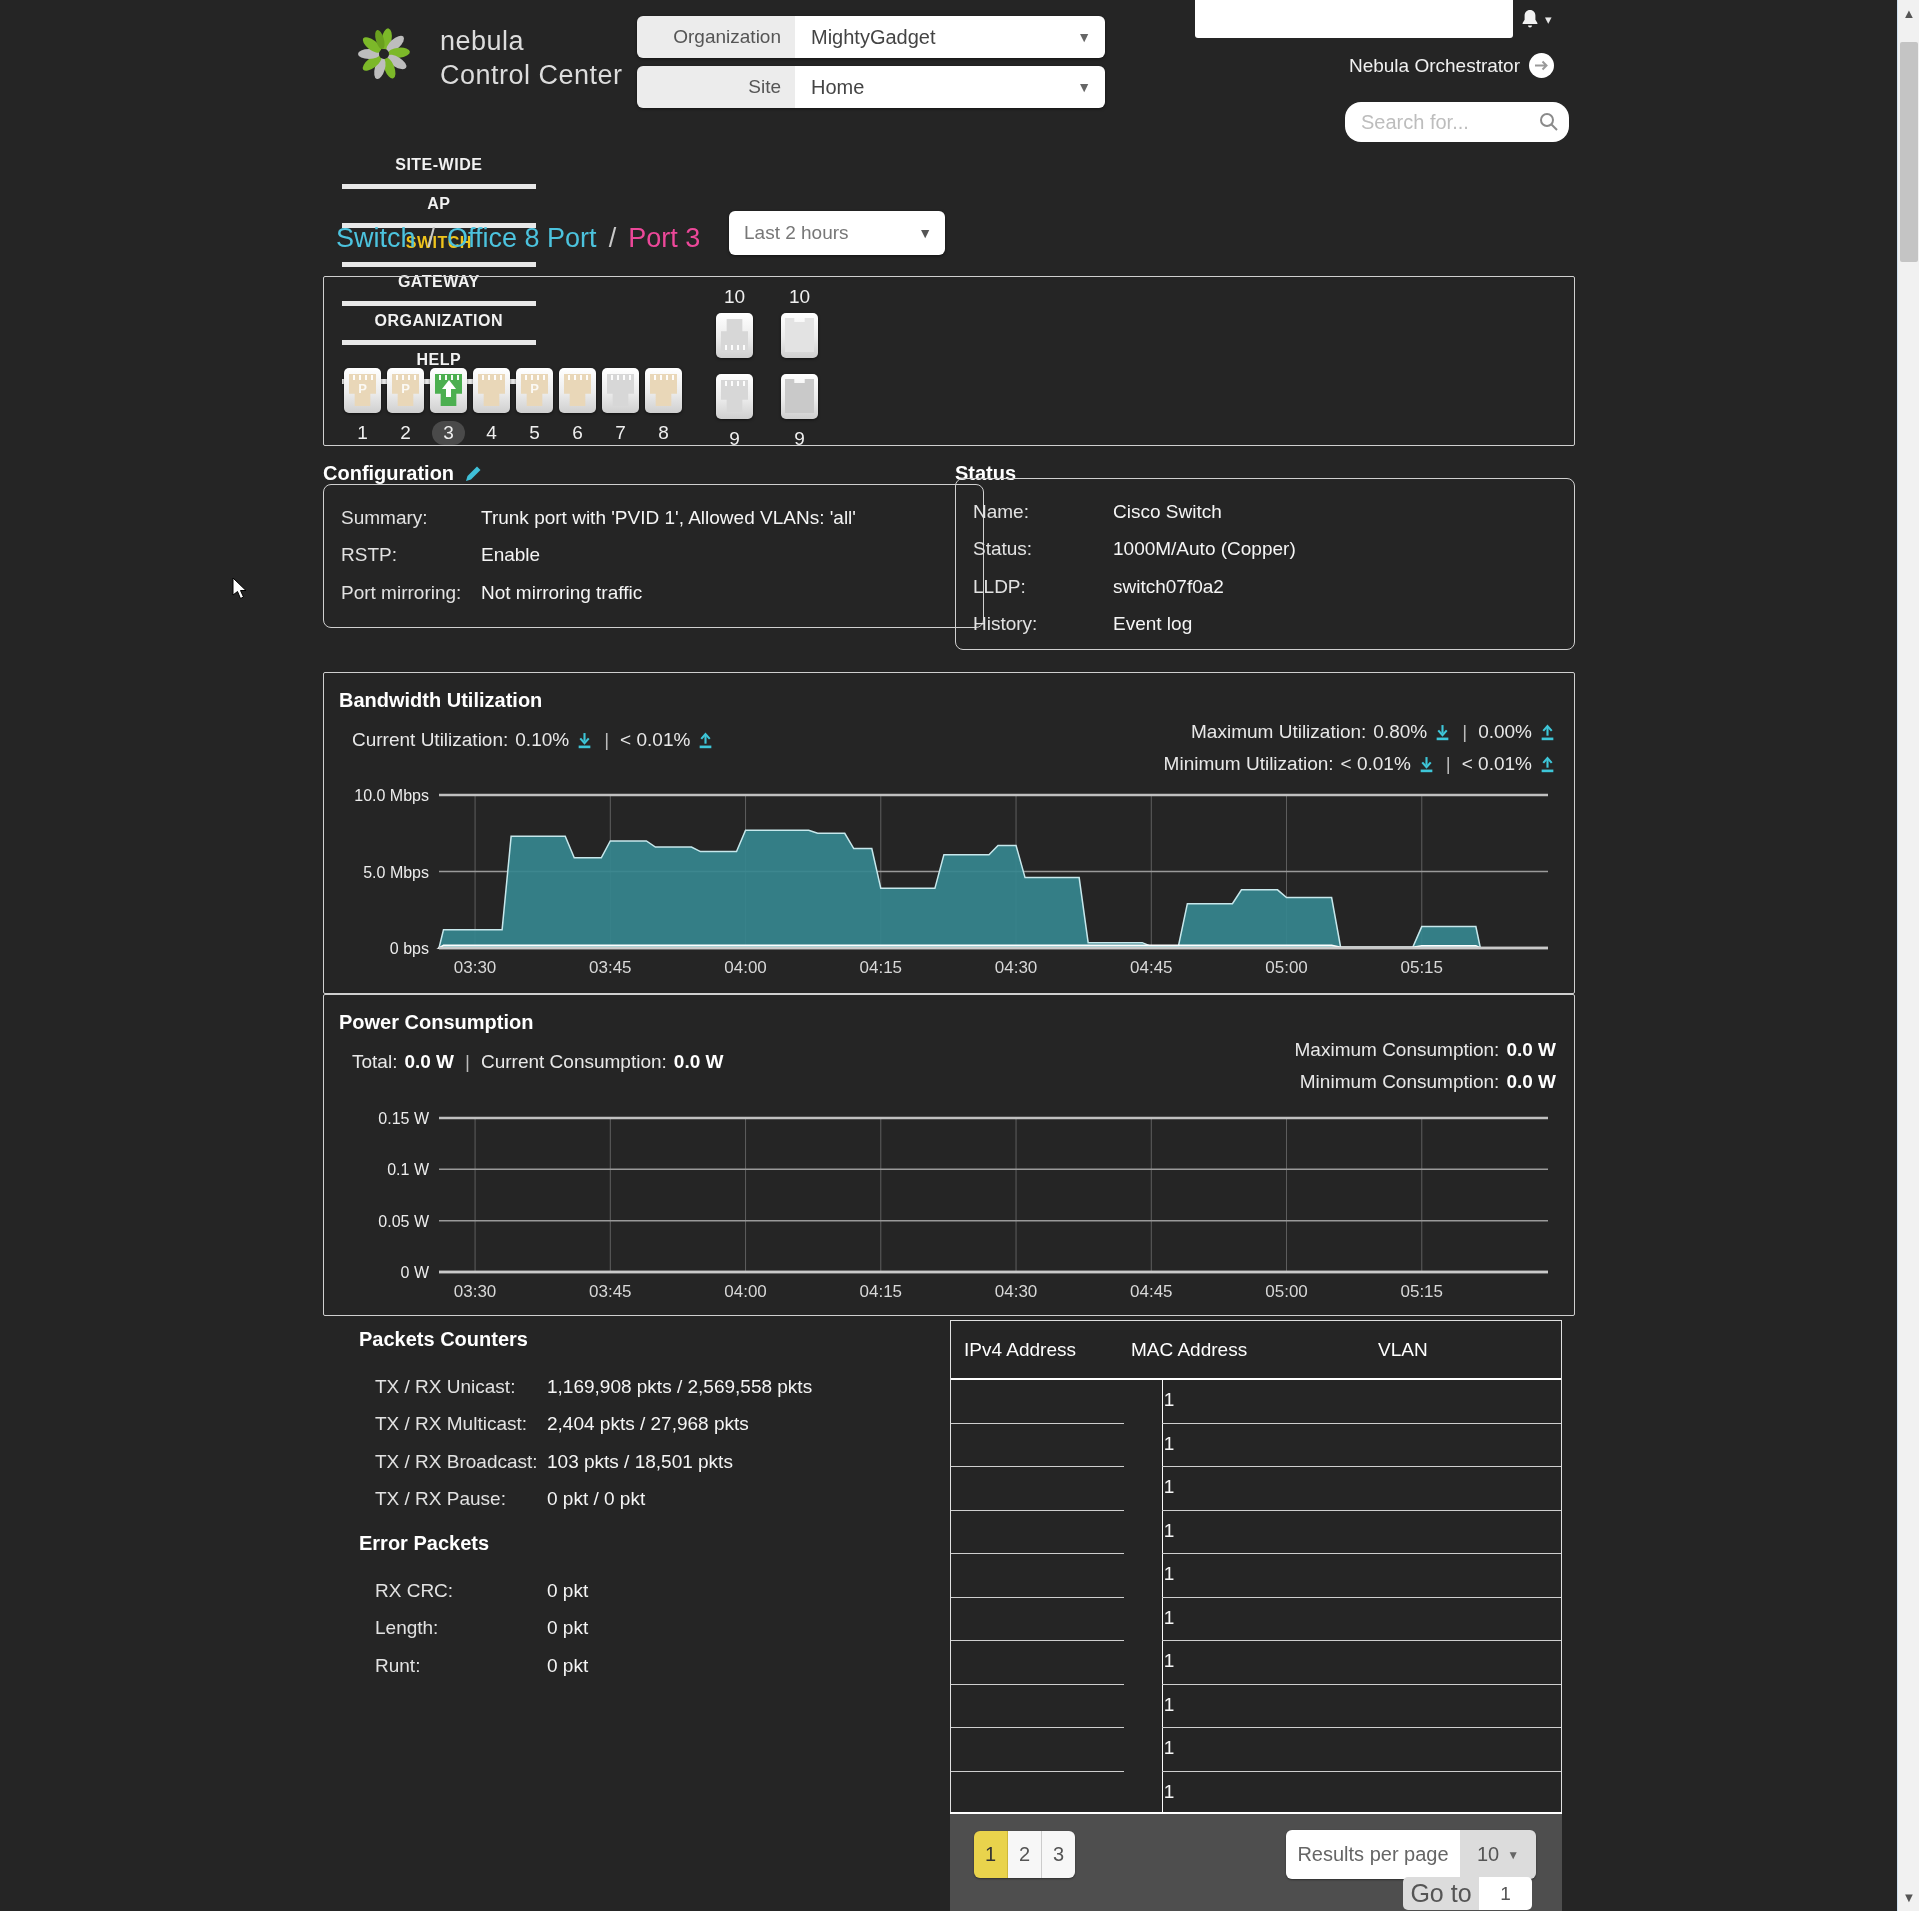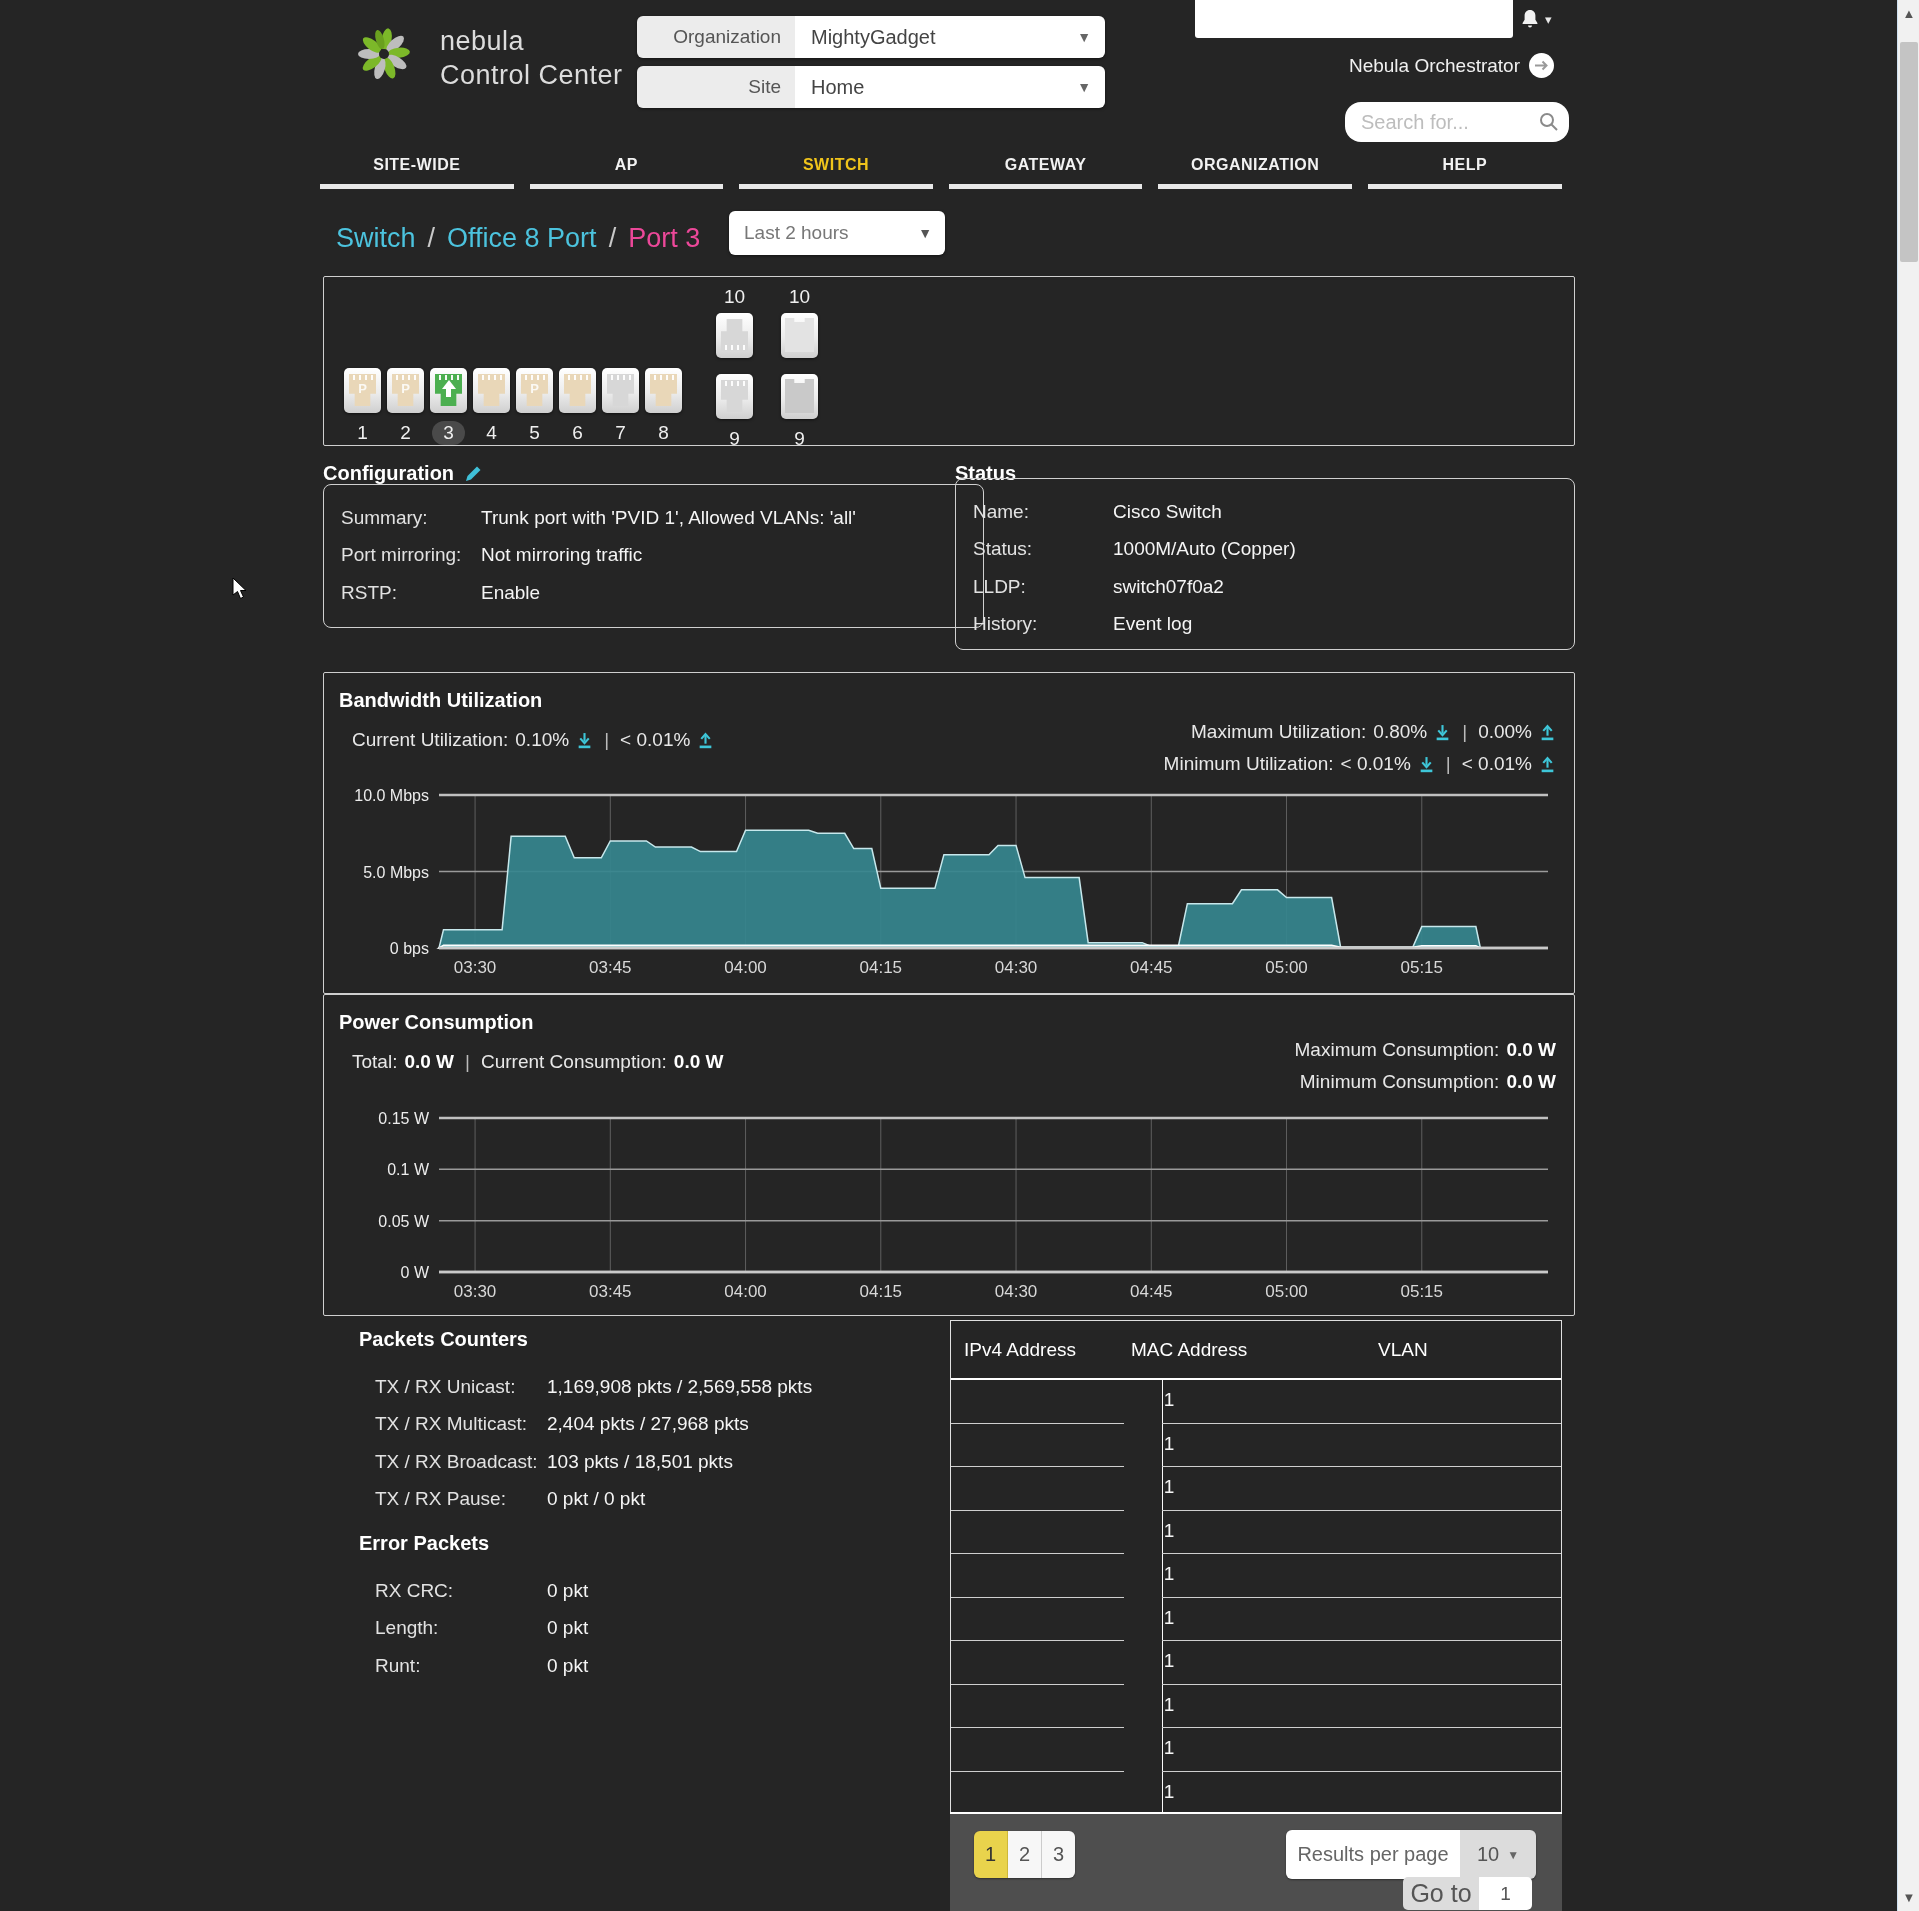--- a/index.html
+++ b/index.html
@@ -21,21 +21,21 @@
   .sel-value{flex:1;background:#fff;color:#444;display:flex;align-items:center;padding-left:16px;font-size:20px;position:relative;}
   .sel-value .caret-d{position:absolute;right:14px;color:#666;font-size:14px;}
   .orchestrator{left:1280px;top:55px;width:240px;text-align:right;font-size:19px;color:#f0f0f0;}
   .orch-icon{left:1528px;top:52px;cursor:pointer;}
   .search-box{left:1345px;top:102px;width:224px;height:40px;background:#fff;border-radius:16px;display:flex;align-items:center;
               padding:0 10px 0 14px;box-sizing:border-box;}
   .search-box input{border:none;outline:none;flex:1;font-size:20px;color:#555;font-family:"Liberation Sans",sans-serif;background:transparent;min-width:0;}
   .search-box input::placeholder{color:#bdbdbd;}
 
   
-  .tabs{left:312px;top:150px;width:1258px;display:flex;}
+  .tabs{left:334px;top:150px;width:1258px;display:flex;flex-direction:column;}
   .tab-slot{width:209.6px;text-align:center;cursor:pointer;}
   .tab-label{display:block;font-size:16px;font-weight:bold;letter-spacing:.5px;color:#f2f2f2;padding:6px 0 10px;}
   .tab-slot.active .tab-label{color:#f0c41b;}
   .tab-bar{height:5px;background:#e8e8e8;margin:0 8px;}
 
   
   .breadcrumb{left:336px;top:216px;font-size:27px;display:flex;align-items:center;height:44px;}
   .bc-link{color:#4cc3de;cursor:pointer;}
   .bc-current{color:#ec4899;}
   .bc-sep{color:#c9c9c9;margin:0 12px;}
@@ -316,26 +316,26 @@
     <svg class="icon-svg" width="19" height="19" viewBox="0 0 19 19">
       <path d="M2 17l1.5-5L13 2.5 16.5 6 7 15.5 2 17z" fill="#3fc0d8"></path>
     </svg>
   </div>
   <div class="abs info-box" style="left:323px;top:484px;width:661px;height:144px;">
     <div class="info-row">
       <span class="lbl">Summary:</span>
       <span class="val">Trunk port with 'PVID 1', Allowed VLANs: 'all'</span>
     </div>
     <div class="info-row">
+      <span class="lbl">RSTP:</span>
+      <span class="val">Enable</span>
+    </div>
+    <div class="info-row">
       <span class="lbl">Port mirroring:</span>
       <span class="val">Not mirroring traffic</span>
-    </div>
-    <div class="info-row">
-      <span class="lbl">RSTP:</span>
-      <span class="val">Enable</span>
     </div>
   </div>
 
   <div class="abs sec-title" style="left:955px;top:462px;">
     <span>Status</span>
   </div>
   <div class="abs info-box" style="left:955px;top:478px;width:620px;height:172px;">
     <div class="info-row">
       <span class="lbl">Name:</span>
       <span class="val">Cisco Switch</span>

